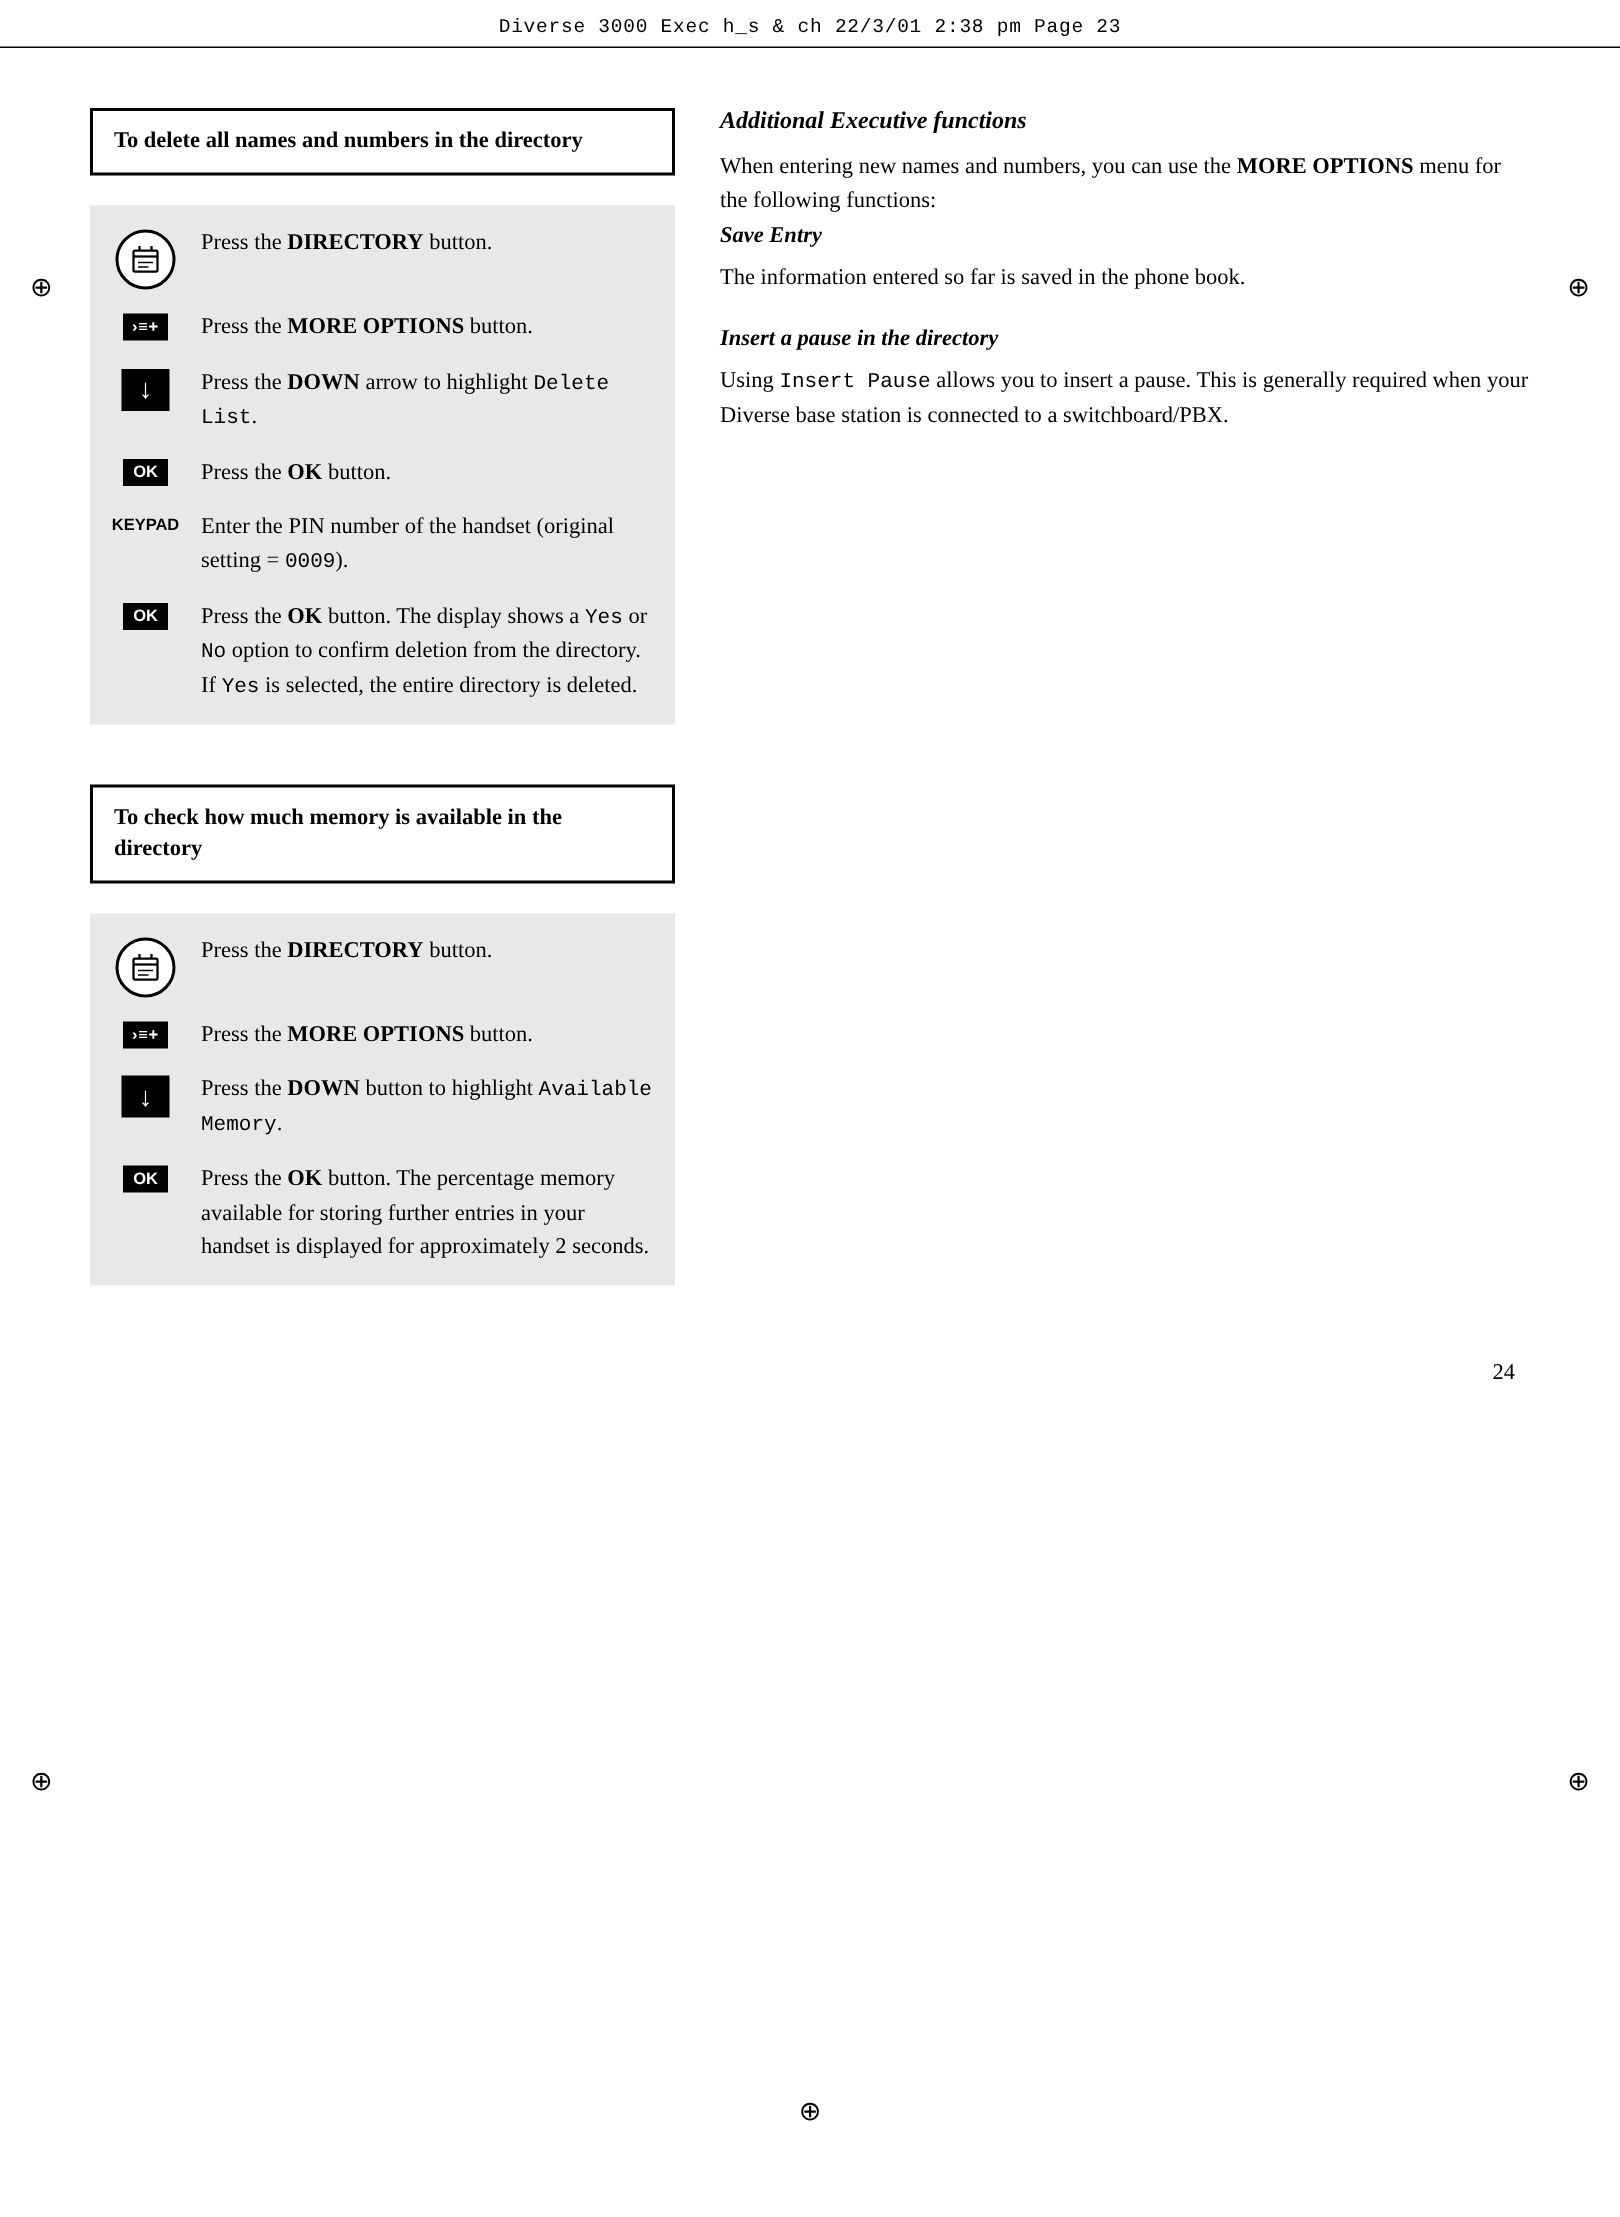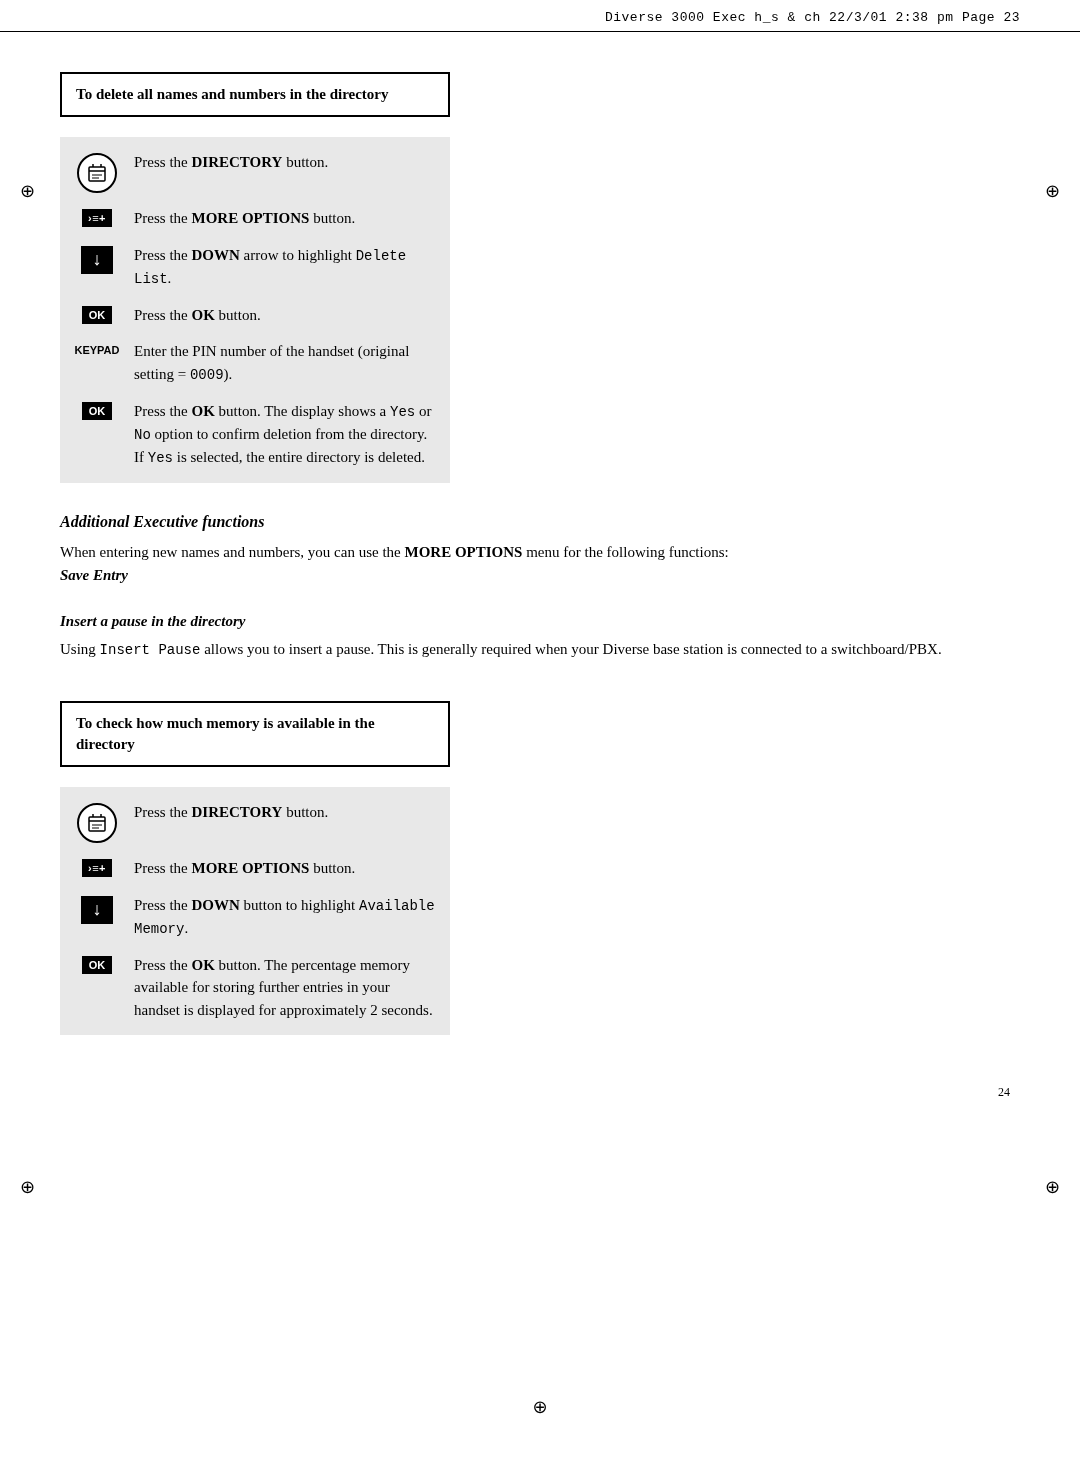--- a/index.html
+++ b/index.html
@@ -22,29 +22,28 @@
     }
 
     
     .header {
       border-bottom: 1px solid #000;
       padding: 10px 60px 6px 60px;
       text-align: center;
       font-size: 13px;
       font-family: 'Courier New', monospace;
     }
-    .header-line1 { letter-spacing: 0.5px; text-align: right; }
+    .header-line1 { letter-spacing: 0.5px; }
     .header-line2 { font-size: 12px; }
 
     
     .main-content {
       display: flex;
       padding: 40px 60px 40px 60px;
       gap: 30px;
-      flex-direction: column;
     }
 
     
     .left-col {
       width: 390px;
       flex-shrink: 0;
     }
 
     
     .right-col {
@@ -203,21 +202,21 @@
 
     .bottom-steps-area {
       background: #e8e8e8;
       padding: 14px 14px 14px 14px;
     }
 
     
     .page-number {
       text-align: right;
       padding: 10px 70px 20px 0;
-      font-size: 12px;
+      font-size: 15px;
     }
 
     
     .reg-mark {
       position: absolute;
       font-size: 18px;
     }
 
     .reg-left-top { left: 20px; top: 180px; }
     .reg-left-bottom { left: 20px; bottom: 280px; }
@@ -311,20 +310,21 @@
 
       </div>
     </div>
 
     <div class="right-col">
       <div class="additional-title">Additional Executive functions</div>
       <div class="additional-body">
         When entering new names and numbers, you can use the <strong>MORE OPTIONS</strong> menu for the following functions:
       </div>
       <div class="subsection-title">Save Entry</div>
+      <div class="subsection-body">The information entered so far is saved in the phone book.</div>
       <br>
       <div class="subsection-title">Insert a pause in the directory</div>
       <div class="subsection-body">
         Using <span class="monospace">Insert Pause</span> allows you to insert a pause. This is generally required when your Diverse base station is connected to a switchboard/PBX.
       </div>
     </div>
 
   </div>
 
   <div class="bottom-section">

